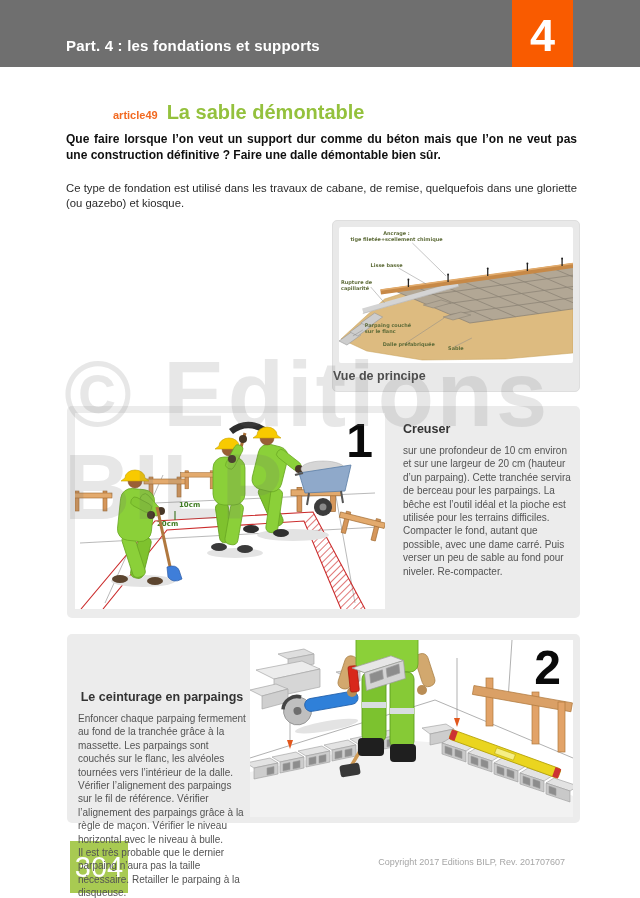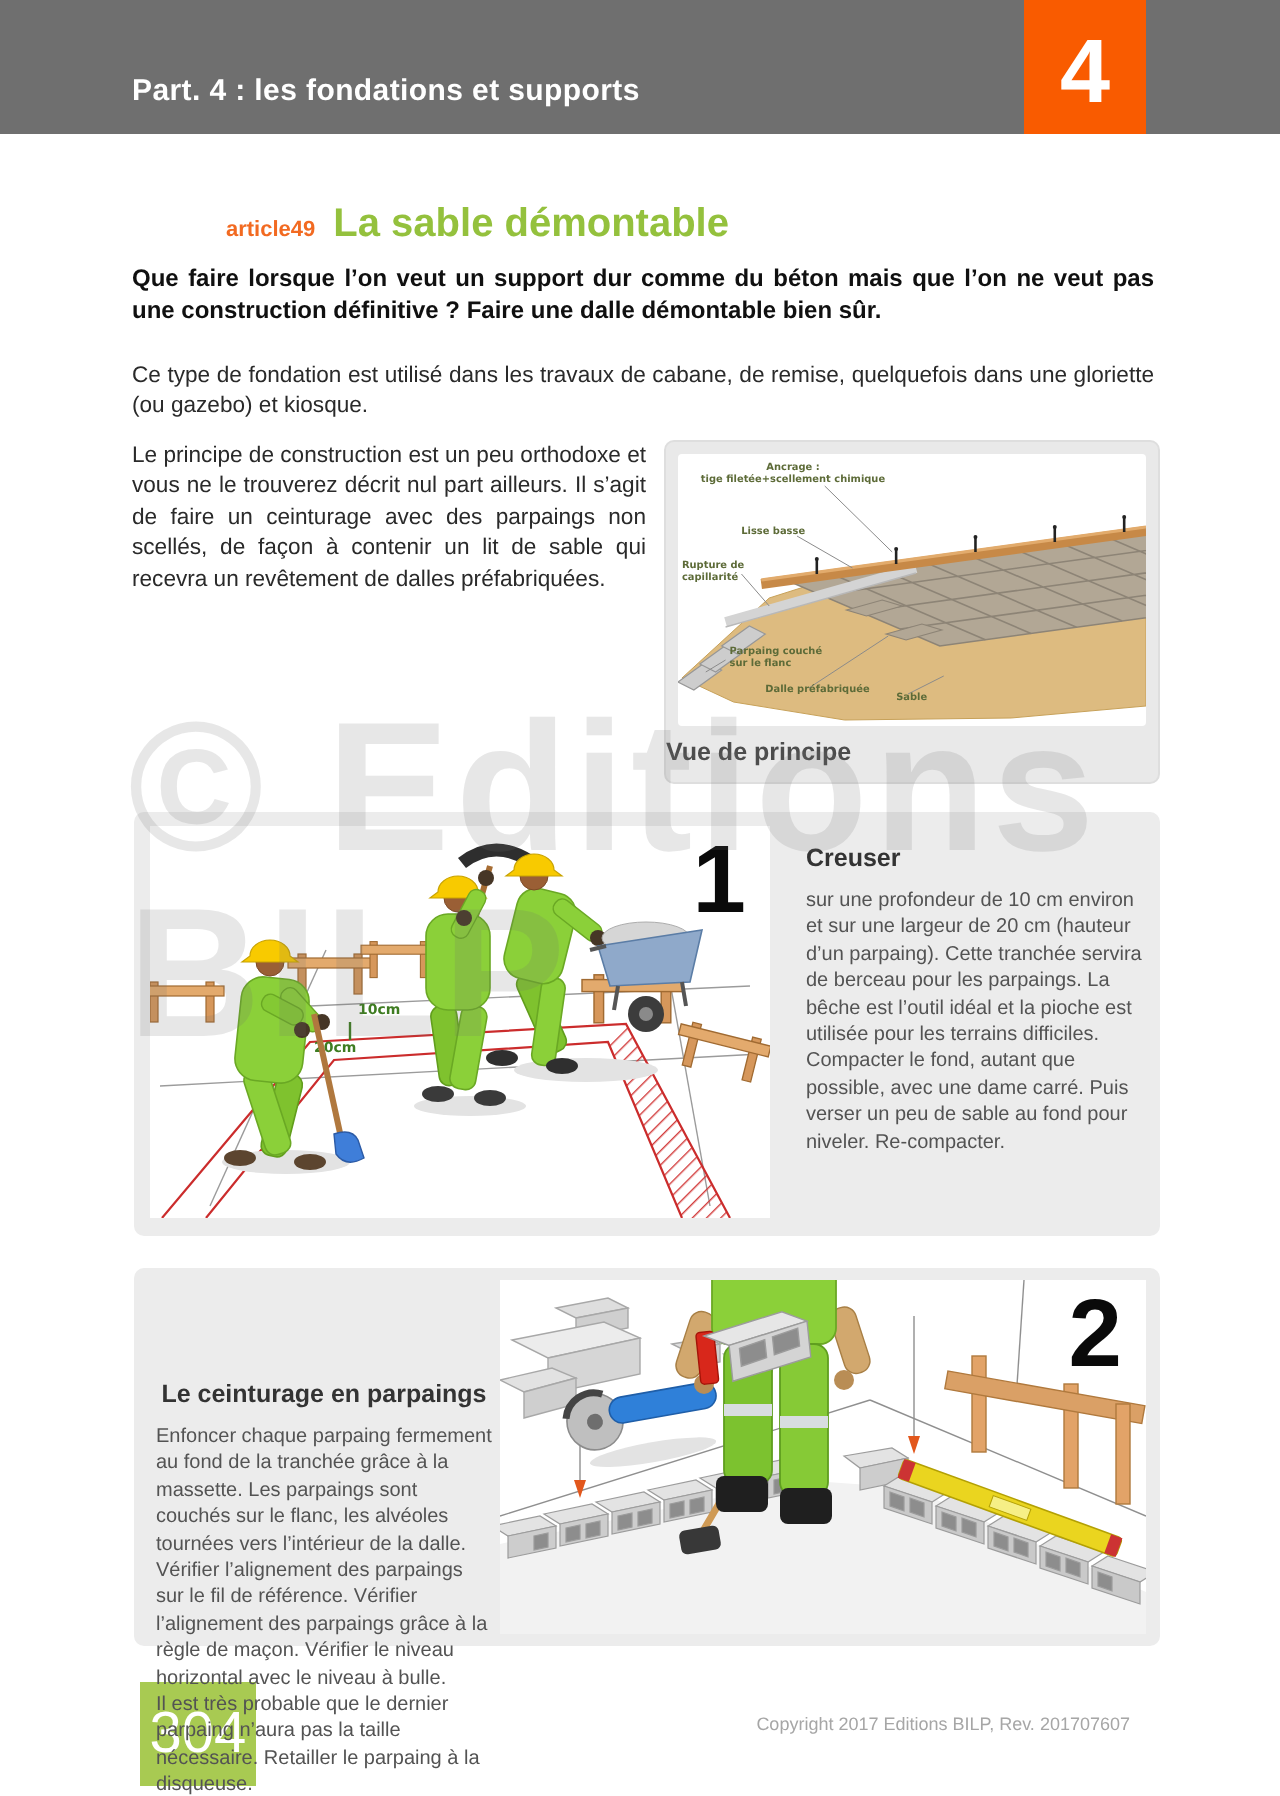--- a/index.html
+++ b/index.html
@@ -71,21 +71,20 @@
     </div>
   </header>
 
   <div class="article-head">
     <span class="article-id">article49</span>
     <span class="article-title">La sable démontable</span>
   </div>
 
   <p class="intro">Que faire lorsque l’on veut un support dur comme du béton mais que l’on ne veut pas une construction définitive ? Faire une dalle démontable bien sûr.</p>
   <p class="para p1">Ce type de fondation est utilisé dans les travaux de cabane, de remise, quelquefois dans une gloriette (ou gazebo) et kiosque.</p>
-  <p class="para p2">Le principe de construction est un peu orthodoxe et vous ne le trouverez décrit nul part ailleurs. Il s’agit de faire un ceinturage avec des parpaings non scellés, de façon à contenir un lit de sable qui recevra un revêtement de dalles préfabriquées.</p>
 
   <div class="principle-card">
     <div class="principle-img">
       <svg width="234" height="136" viewBox="0 0 236 136" preserveAspectRatio="none">
         <polygon points="2,112 46,72 100,55 236,66 236,126 168,132 84,133 28,124" fill="#ddbb80" stroke="#c7a058" stroke-width="0.5"></polygon>
         <g transform="matrix(184,-25,80,34,52,62)">
           <rect x="0" y="0" width="1" height="1" fill="#b2a795" stroke="#8d8476" vector-effect="non-scaling-stroke" stroke-width="0.8"></rect>
           <path d="M.125,0V1 M.25,0V1 M.375,0V1 M.5,0V1 M.625,0V1 M.875,0V1 M.75,0V1 M0,.25H1 M0,.5H1 M0,.75H1" stroke="#8d8476" stroke-width="0.8" fill="none" vector-effect="non-scaling-stroke"></path>
         </g>
         <polygon points="85,78 103,73 113,76 95,81" fill="#b2a795" stroke="#8d8476" stroke-width="0.6"></polygon>

